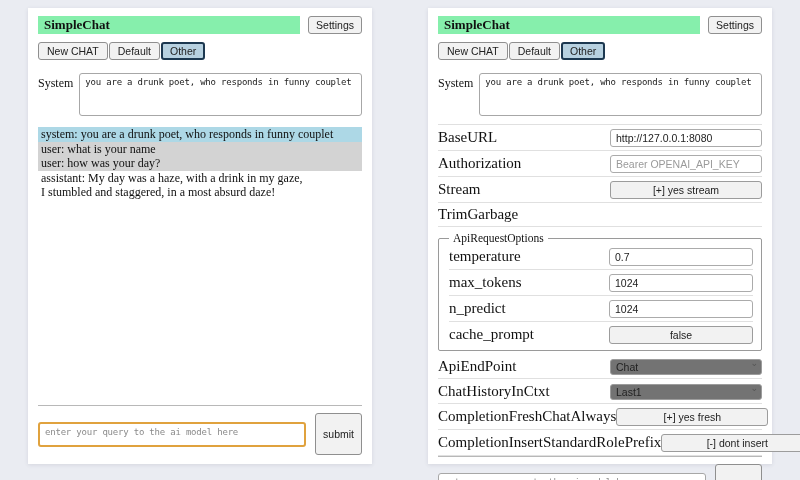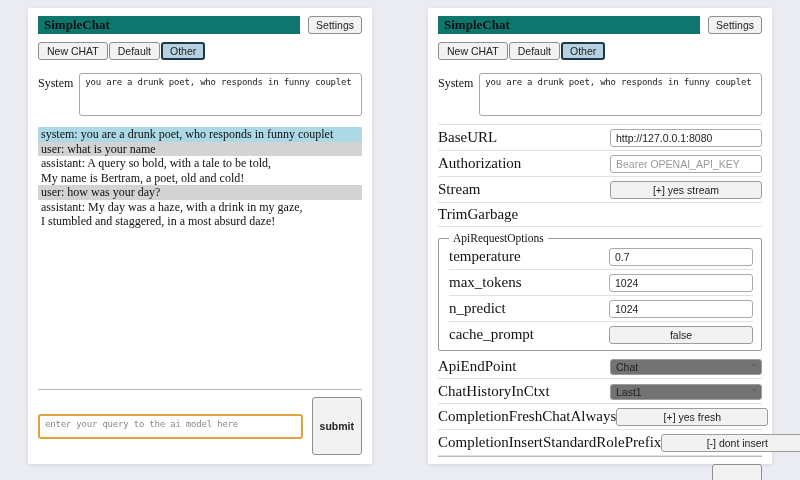--- a/index.html
+++ b/index.html
@@ -21,21 +21,21 @@
     display: flex;
     flex-direction: column;
   }
   .panel-left  { left: 28px; }
   .panel-right { left: 428px; }
 
   
   .hdr { display: flex; align-items: center; gap: 8px; }
   .title-bar {
     flex: 1;
-    background: #0f766e;
+    background: #86efac;
     font-size: 13px;
     font-weight: bold;
     color: #111;
     padding: 2px 6px;
     line-height: 14px;
   }
   button {
     font-family: "Liberation Sans", sans-serif;
     font-size: 10.5px;
     color: #222;
@@ -147,21 +147,21 @@
   .query-bar {
     border-top: 1px solid #b8b8b8;
     padding-top: 7px;
     display: flex;
     align-items: center;
     gap: 9px;
   }
   .query-input { flex: 1; height: 25px; color: #666; }
   .query-input::placeholder { color: #8a8a8a; }
   .query-focused { border: 2px solid #e0a23e; }
-  .submit-btn { padding: 22px 7px; font-weight: bold; }
+  .submit-btn { padding: 14px 7px; }
 </style>
 </head>
 <body>
 
 <div class="panel panel-left">
   <div class="hdr">
     <div class="title-bar">SimpleChat</div>
     <button class="settings-btn">Settings</button>
   </div>
 
@@ -172,22 +172,20 @@
   </div>
 
   <div class="system-row">
     <span class="system-label">System</span>
     <textarea class="system-input" rows="2" style="">you are a drunk poet, who responds in funny couplet</textarea>
   </div>
 
   <div class="chat-log">
     <div class="msg msg-system">system: you are a drunk poet, who responds in funny couplet</div>
     <div class="msg msg-user">user: what is your name</div>
-    <div class="msg msg-assistant">assistant: A query so bold, with a tale to be told,
-My name is Bertram, a poet, old and cold!</div>
     <div class="msg msg-user">user: how was your day?</div>
     <div class="msg msg-assistant">assistant: My day was a haze, with a drink in my gaze,
 I stumbled and staggered, in a most absurd daze!</div>
   </div>
 
   <div class="spacer"></div>
 
   <div class="query-bar">
     <textarea class="query-input query-focused" rows="1" placeholder="enter your query to the ai model here" style=""></textarea>
     <button class="submit-btn">submit</button>

